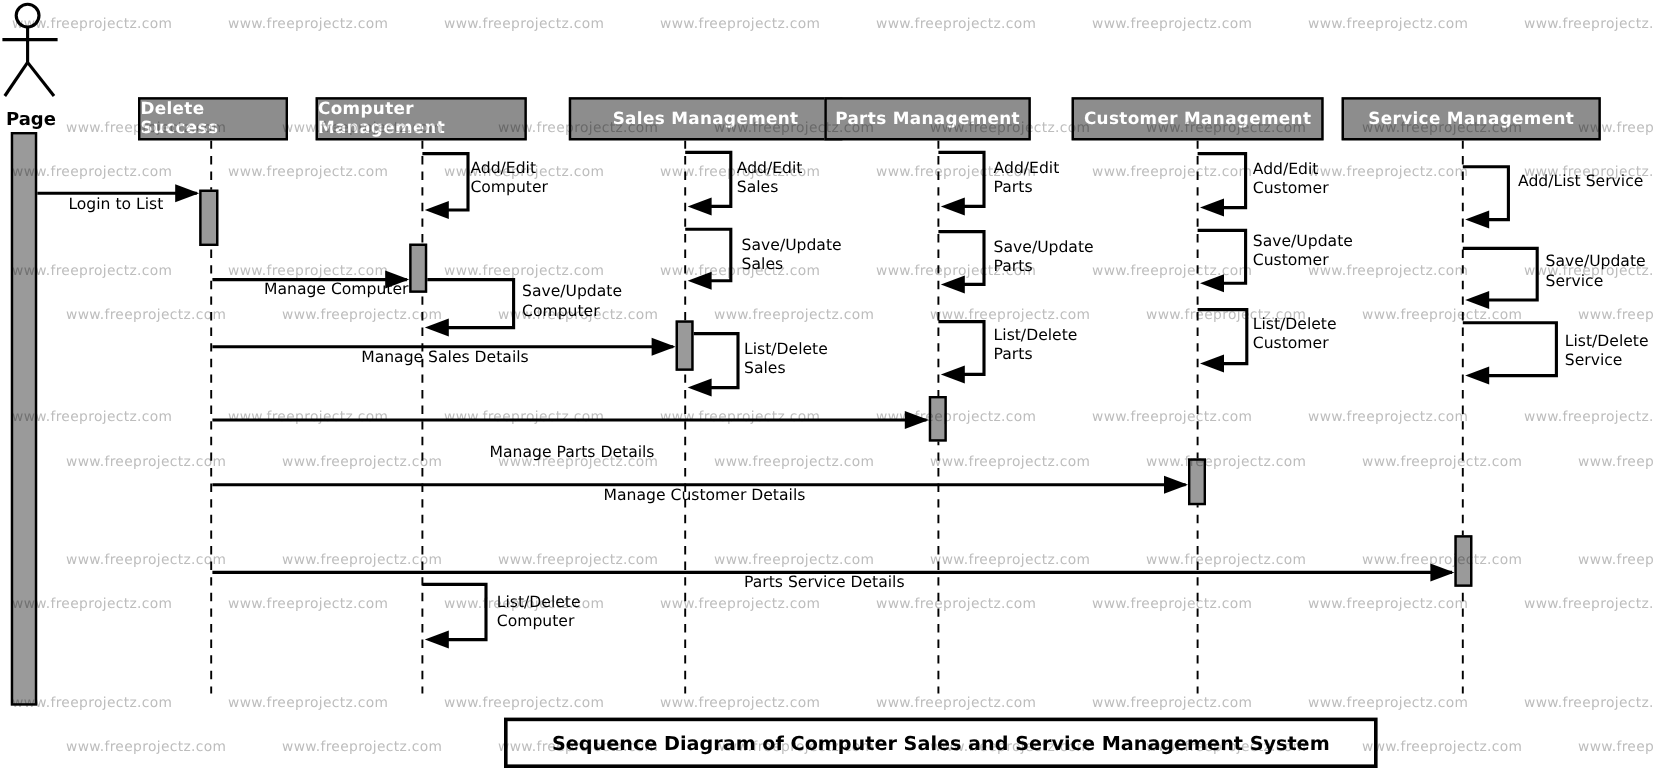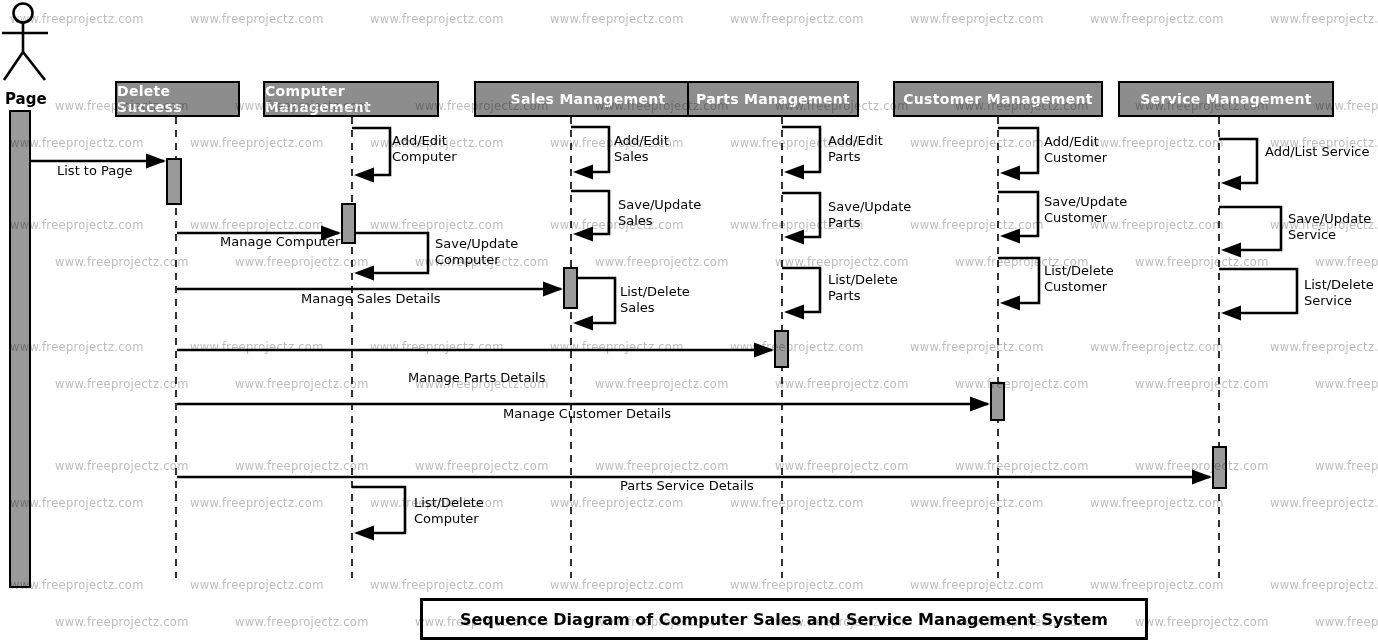--- a/index.html
+++ b/index.html
@@ -111,21 +111,21 @@
       <div class="headbox" style="left: 1118px; top: 81px; width: 216px; background: rgb(141, 141, 141); color: rgb(255, 255, 255);">
         <span>Service Management</span>
       </div>
       <div class="actbar" style="left: 9px; top: 110px; width: 22px; height: 478px; background: rgb(154, 154, 154);"></div>
       <div class="actbar" style="left: 166px; top: 158px; width: 16px; height: 47px; background: rgb(154, 154, 154);"></div>
       <div class="actbar" style="left: 341px; top: 203px; width: 15px; height: 41px; background: rgb(154, 154, 154);"></div>
       <div class="actbar" style="left: 563px; top: 267px; width: 15px; height: 42px; background: rgb(154, 154, 154);"></div>
       <div class="actbar" style="left: 774px; top: 330px; width: 15px; height: 38px; background: rgb(154, 154, 154);"></div>
       <div class="actbar" style="left: 990px; top: 382px; width: 15px; height: 39px; background: rgb(154, 154, 154);"></div>
       <div class="actbar" style="left: 1212px; top: 446px; width: 15px; height: 43px; background: rgb(154, 154, 154);"></div>
-      <div class="msglabel" style="left: 57px; top: 163px; color: rgb(0, 0, 0);">List to Page</div>
+      <div class="msglabel" style="left: 57px; top: 163px; color: rgb(0, 0, 0);">Login to List</div>
       <div class="msglabel" style="left: 200px; top: 234px; color: rgb(0, 0, 0); margin-left: 20px;">Manage Computer</div>
       <div class="msglabel" style="left: 301px; top: 291px; color: rgb(0, 0, 0); text-align: center;">Manage Sales Details</div>
       <div class="msglabel" style="left: 408px; top: 370px; color: rgb(0, 0, 0);">Manage Parts Details</div>
       <div class="msglabel" style="left: 503px; top: 406px; color: rgb(0, 0, 0);">Manage Customer Details</div>
       <div class="msglabel" style="left: 620px; top: 478px; color: rgb(0, 0, 0);">Parts Service Details</div>
       <div class="selflabel" style="left: 392px; top: 133px; color: rgb(0, 0, 0);">Add/Edit</div>
       <div class="selflabel" style="left: 392px; top: 149px; color: rgb(0, 0, 0);">Computer</div>
       <div class="selflabel" style="left: 435px; top: 236px; color: rgb(0, 0, 0);">Save/Update</div>
       <div class="selflabel" style="left: 435px; top: 252px; color: rgb(0, 0, 0);">Computer</div>
       <div class="selflabel" style="left: 414px; top: 495px; color: rgb(0, 0, 0);">List/Delete</div>

